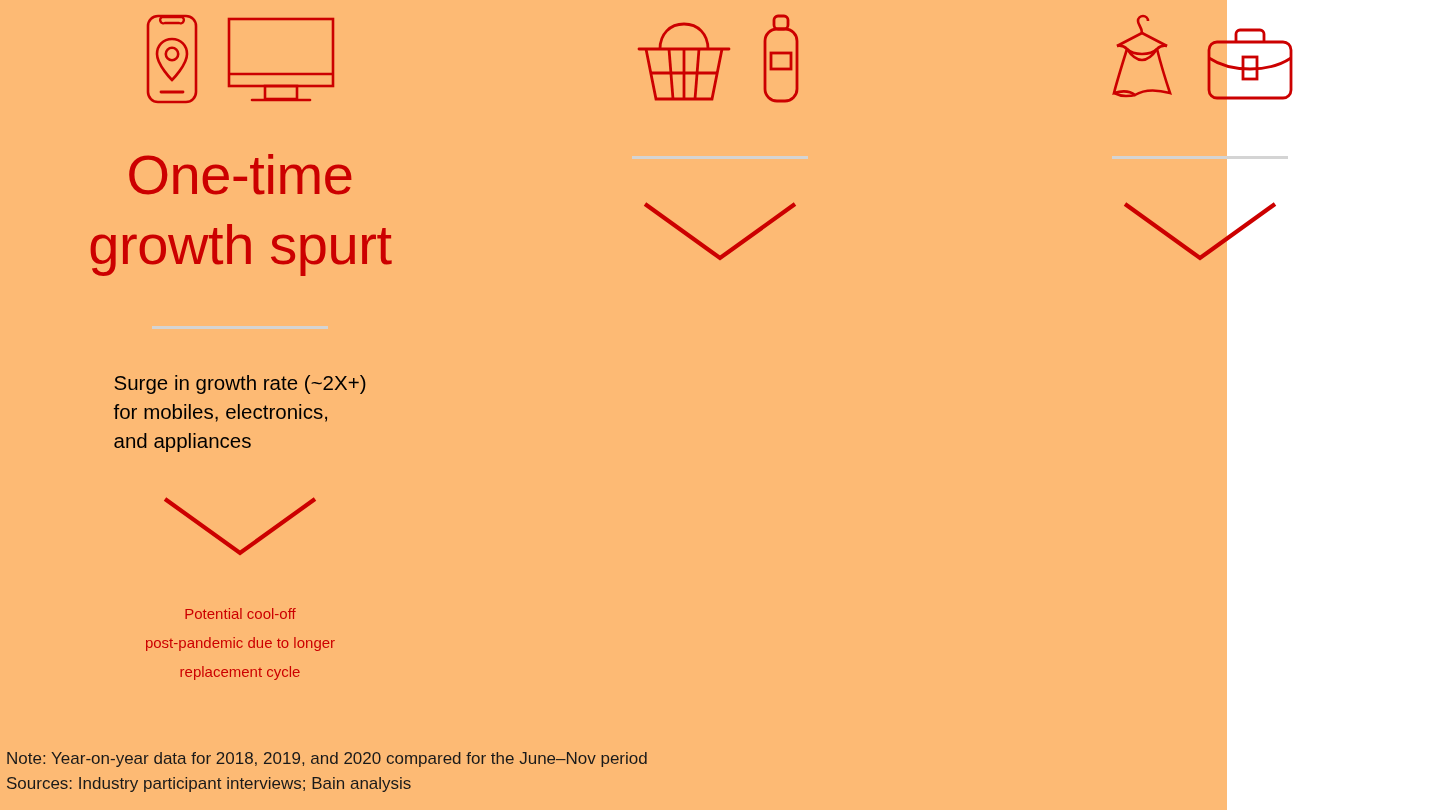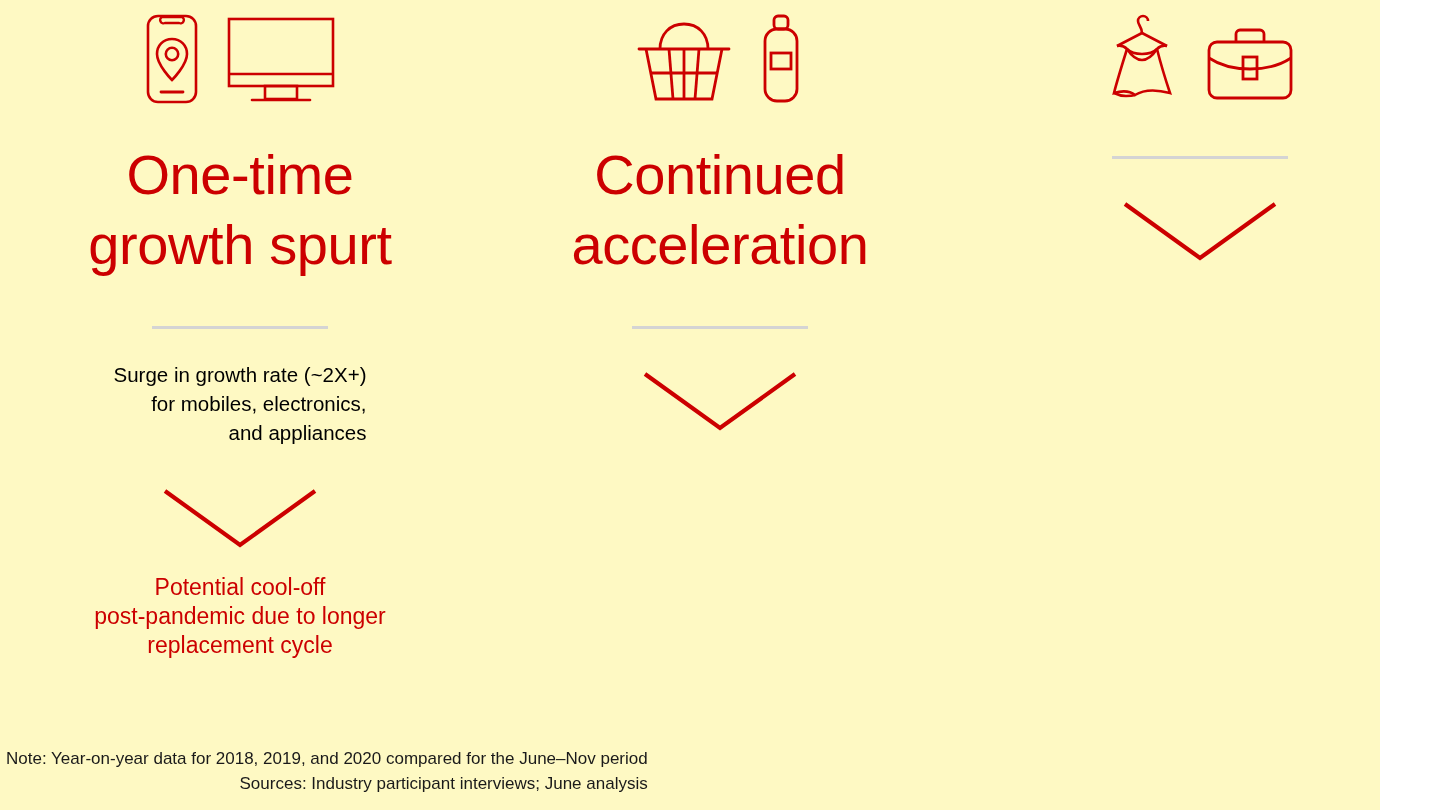--- a/index.html
+++ b/index.html
@@ -11,23 +11,24 @@
     width: 1440px;
     height: 810px;
     font-family: "Liberation Sans", sans-serif;
     color: #000000;
     overflow: hidden;
     position: relative;
   }
 
   .slide {
     position: relative;
-    width: 1380px;
+    width: 1196px;
     height: 810px;
-    background: #fef9c3;
+    background: #fdba74;
+    padding-left: 31px;
   }
 
   .columns {
     position: absolute;
     top: 0;
     left: 0;
     width: 1440px;
     display: flex;
     flex-direction: row;
     align-items: flex-start;
@@ -77,60 +78,59 @@
     width: 100%;
   }
   .divider {
     width: 176px;
     height: 3px;
     background: #d4d4d4;
   }
 
   
   .description {
-    margin-top: 30px;
+    margin-top: 38px;
     font-size: 20.5px;
     line-height: 29px;
-    text-align: right;
+    text-align: left;
     color: #000000;
     white-space: pre-line;
   }
 
   
   .chevron-wrap {
     margin-top: 40px;
     height: 70px;
     display: flex;
     align-items: flex-start;
     justify-content: center;
     width: 100%;
   }
 
   
   .conclusion {
-    margin-top: 16px;
-    font-size: 23px;
+    margin-top: 34px;
+    font-size: 15px;
     line-height: 29px;
     text-align: center;
     color: #CC0000;
     white-space: pre-line;
   }
 
   
   .footnotes {
     position: absolute;
     left: 6px;
     bottom: 14px;
     font-size: 17px;
     line-height: 25px;
     color: #1a1a1a;
   }
   .footnote-line {
     white-space: pre;
-    text-align: right;
   }
 </style>
 </head>
 <body>
 
 <div class="slide">
 
   <div class="columns">
 
     <div class="column">
@@ -195,22 +195,20 @@
         </span>
         <span>
           <svg width="46" height="92" viewBox="0 0 46 92" fill="none" stroke="#CC0000" stroke-width="2.8">
             <rect x="16" y="3" width="14" height="13" rx="4" ry="4"></rect>
             <rect x="7" y="16" width="32" height="72" rx="12" ry="12"></rect>
             <rect x="13" y="40" width="20" height="16"></rect>
           </svg>
         </span>
       </div>
 
-      <div class="headline">Continued
-acceleration</div>
 
       <div class="divider-wrap">
         <div class="divider"></div>
       </div>
 
 
       <div class="chevron-wrap">
         <span>
           <svg width="156" height="62" viewBox="0 0 156 62" fill="none" stroke="#CC0000" stroke-width="4.2" stroke-linecap="butt" stroke-linejoin="miter">
             <polyline points="3,4 78,58 153,4"></polyline>
@@ -256,16 +254,16 @@
           </svg>
         </span>
       </div>
 
     </div>
 
   </div>
 
   <div class="footnotes">
     <div class="footnote-line">Note: Year-on-year data for 2018, 2019, and 2020 compared for the June–Nov period</div>
-    <div class="footnote-line">Sources: Industry participant interviews; June analysis</div>
+    <div class="footnote-line">Sources: Industry participant interviews; Bain analysis</div>
   </div>
 
 </div>
 
 </body></html>

